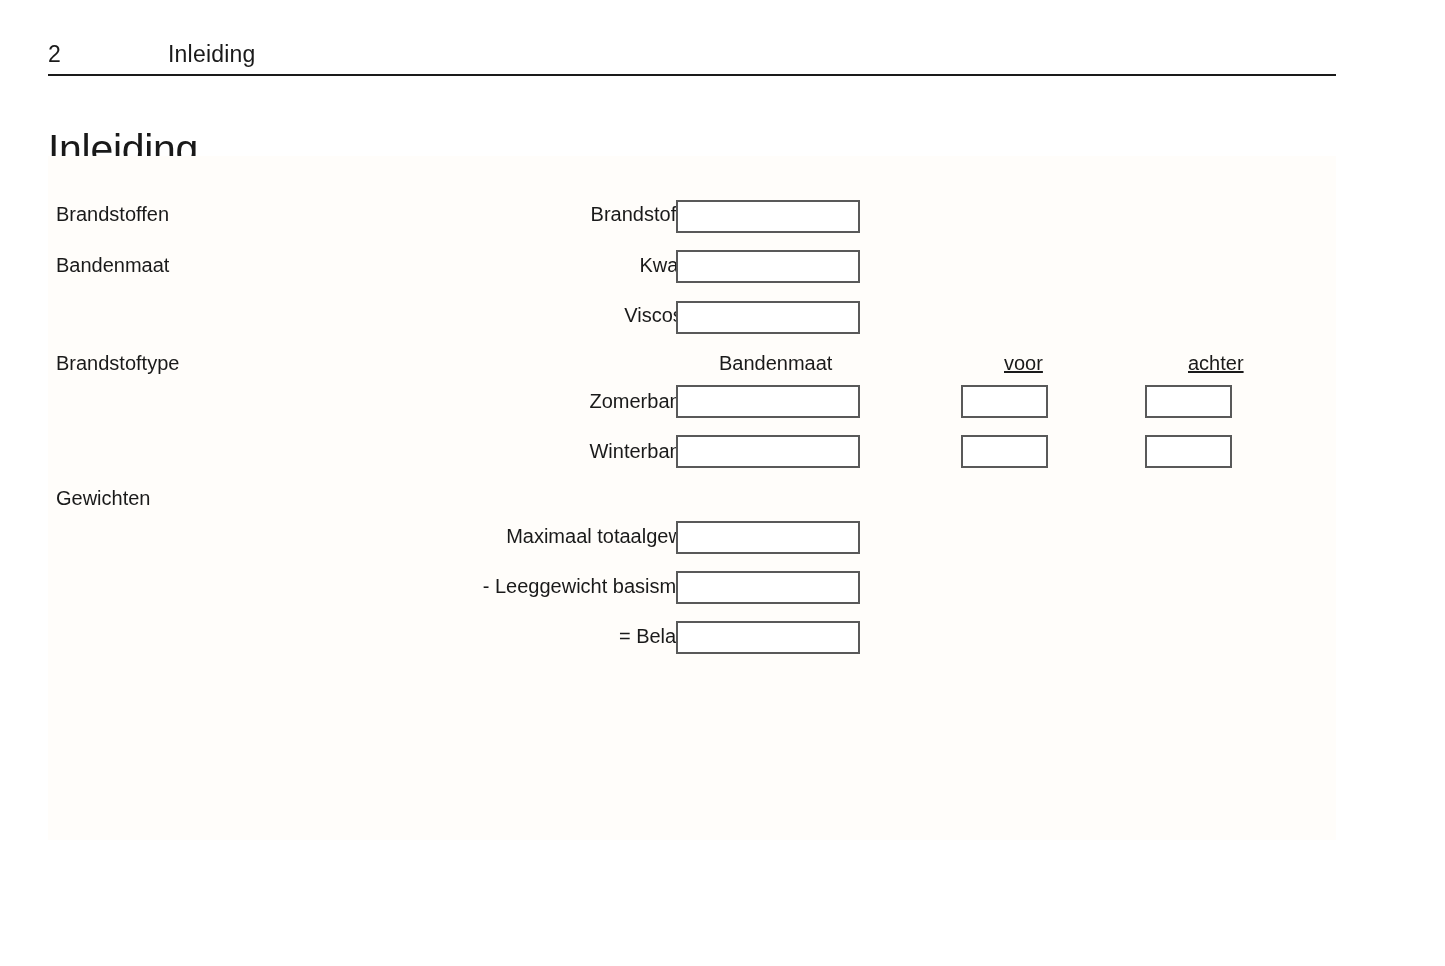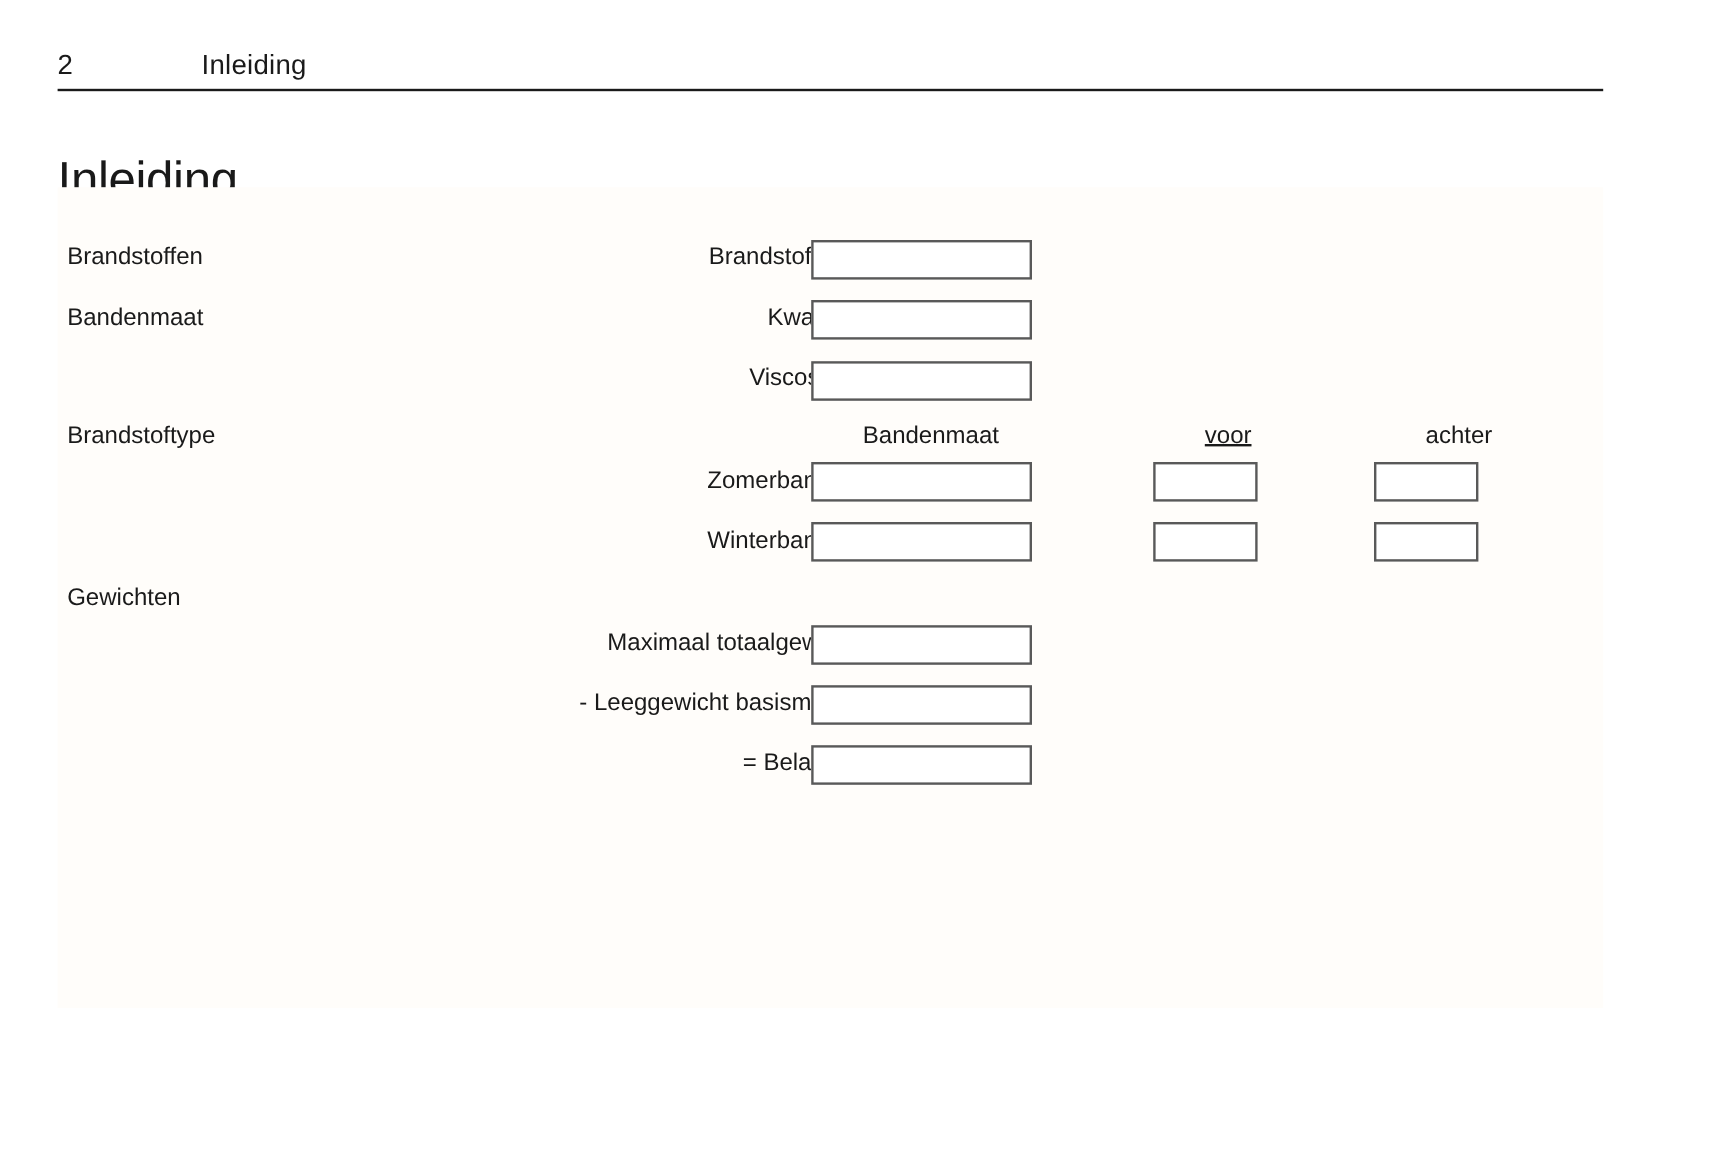--- a/index.html
+++ b/index.html
@@ -126,21 +126,21 @@
   <div class="field-label" style="top:97px;">Kwaliteit</div>
   <div class="box box-wide" style="top:94px;"></div>
 
   <div class="field-label" style="top:147px;">Viscositeit</div>
   <div class="box box-wide" style="top:145px;"></div>
 
   <div class="section-label" style="left:8px; top:195px;">Brandstoftype</div>
 
   <div class="col-header" style="left:628px; top:195px;">Bandenmaat</div>
   <div class="col-header" style="left:913px; top:195px;text-decoration:underline;">voor</div>
-  <div class="col-header" style="left:1097px; top:195px;">achter</div>
+  <div class="col-header" style="left:1097px; top:195px;text-decoration:underline;">achter</div>
 
   <div class="field-label" style="top:233px;">Zomerbanden</div>
   <div class="box box-wide" style="top:229px;"></div>
   <div class="box box-small box-front" style="top:229px;"></div>
   <div class="box box-small box-rear" style="top:229px;"></div>
 
   <div class="field-label" style="top:283px;">Winterbanden</div>
   <div class="box box-wide" style="top:279px;"></div>
   <div class="box box-small box-front" style="top:279px;"></div>
   <div class="box box-small box-rear" style="top:279px;"></div>

